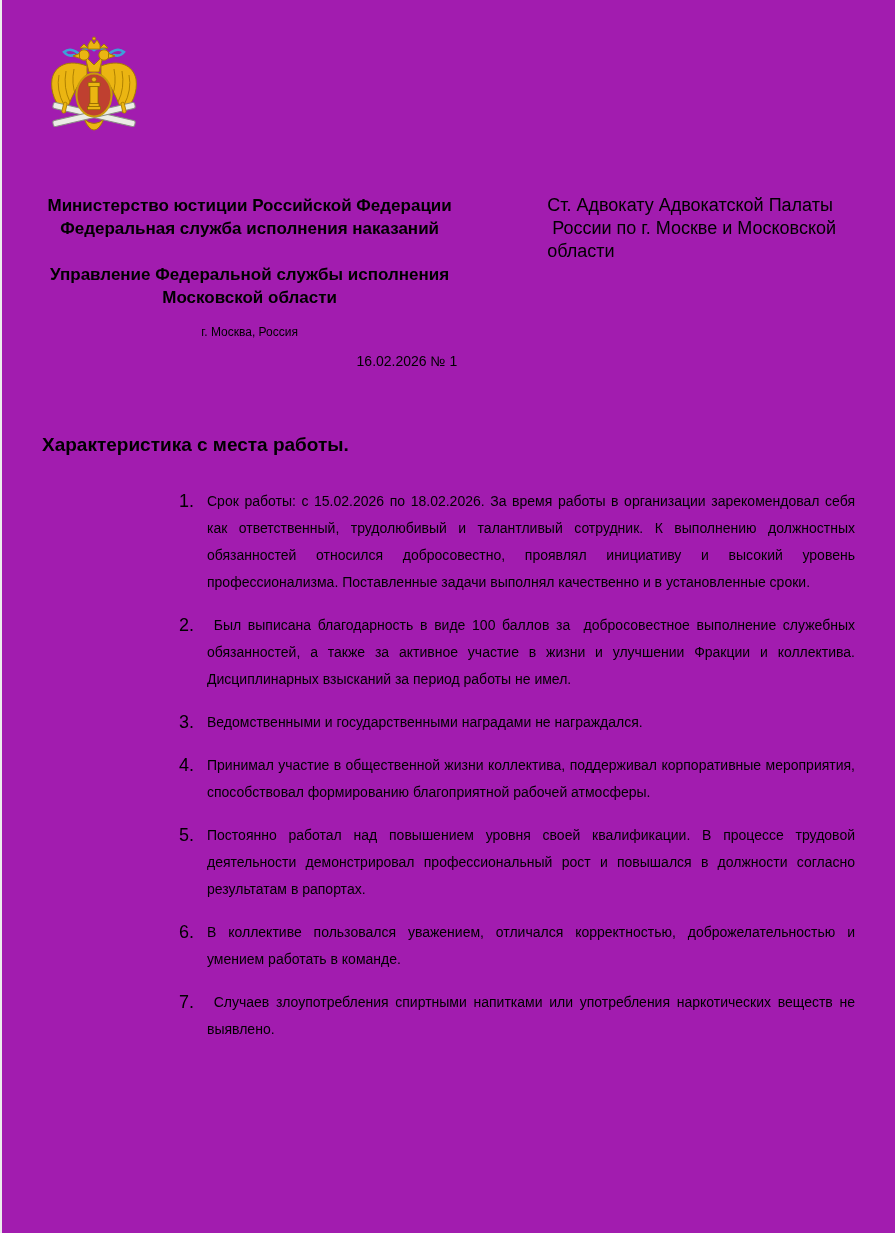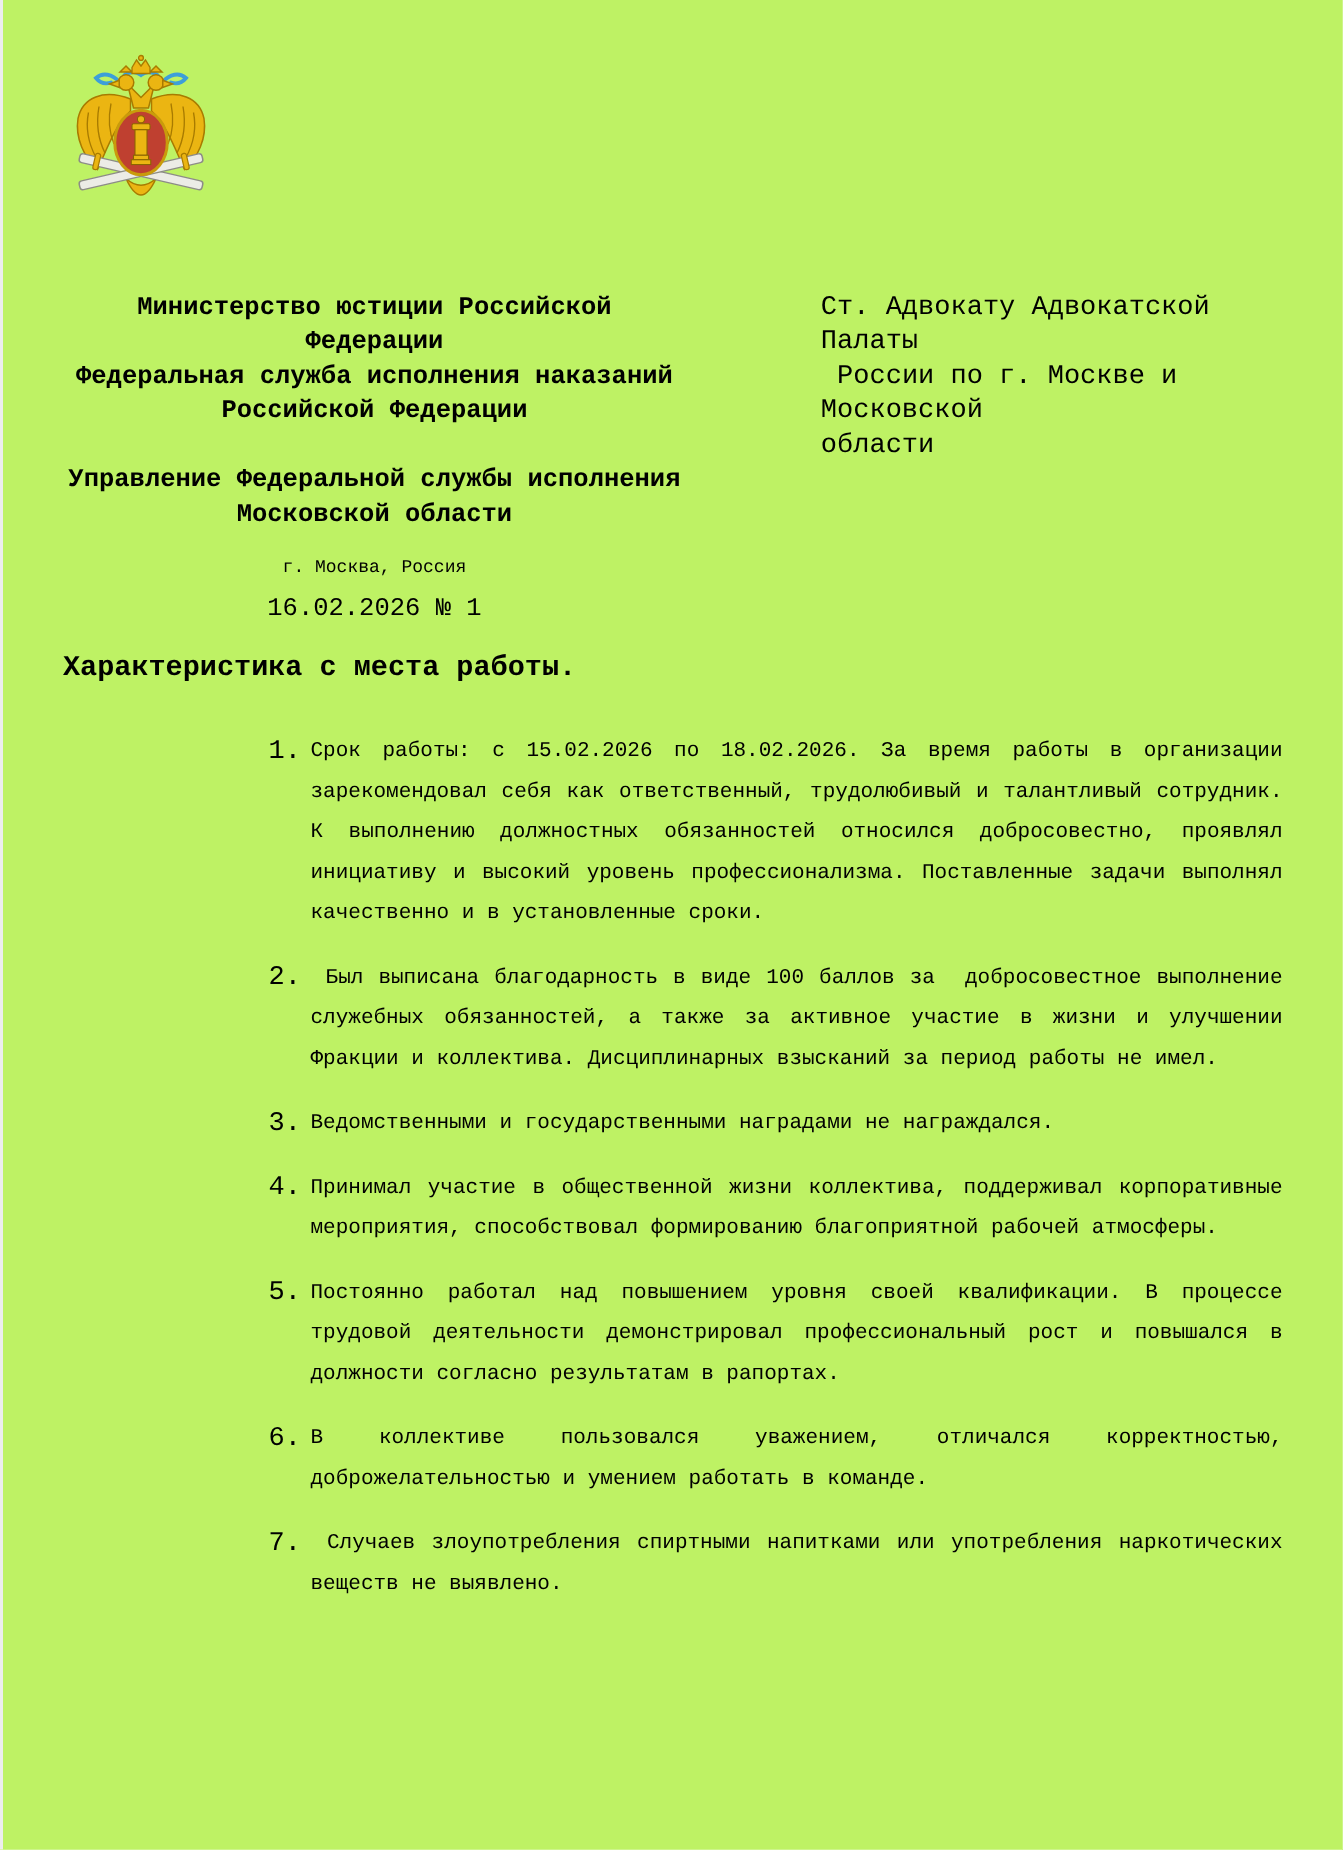--- a/index.html
+++ b/index.html
@@ -1,33 +1,33 @@
 <!DOCTYPE html>
 <html><head>
 <meta charset="utf-8">
 <style>
   html,body{margin:0;padding:0;}
   body{background:#ffffff;}
   .page{
     position:relative;
     width:895px;height:1233px;
-    background:#bef264;
+    background:#a21caf;
     border-left:2px solid #ededed;
     box-sizing:border-box;
-    font-family:Liberation Mono, monospace;
+    font-family:Liberation Sans, sans-serif;
     color:#000;
     overflow:hidden;
   }
   .emblem{position:absolute;left:45px;top:36px;width:94px;height:106px;}
   .header{position:absolute;top:194px;left:40px;right:40px;display:flex;}
   .header-left{width:425px;text-align:center;}
   .org-block{font-weight:bold;font-size:17px;line-height:23px;}
   .block-gap{height:23px;}
   .place-line{font-weight:normal;font-size:12px;line-height:20px;margin-top:13px;}
-  .number-line{font-weight:normal;font-size:17px;line-height:20px;margin-top:9px;}
+  .number-line{font-weight:normal;font-size:14px;line-height:20px;margin-top:9px;text-align:right;}
   .header-right{margin-left:90px;width:315px;font-size:18px;line-height:23px;font-weight:normal;}
   .addr-line{white-space:pre-wrap;}
   .addressee-name{margin-top:23px;}
   .doc-title{
     position:absolute;top:433px;left:40px;right:40px;
     text-align:left;font-weight:bold;font-size:19px;line-height:24px;
   }
   .items{position:absolute;top:488px;left:177px;right:40px;}
   .item{display:flex;margin-bottom:16px;}
   .item-num{flex:none;width:28px;font-size:18px;line-height:27px;}
@@ -97,21 +97,20 @@
         <rect x="40.5" y="70.5" width="13" height="3.2"></rect>
       </g>
     </svg>
   </div>
 
   <div class="header">
     <div class="header-left">
       <div class="org-block">
         <div>Министерство юстиции Российской Федерации</div>
         <div>Федеральная служба исполнения наказаний</div>
-        <div>Российской Федерации</div>
       </div>
       <div class="block-gap"></div>
       <div class="org-block">
         <div>Управление Федеральной службы исполнения</div>
         <div>Московской области</div>
       </div>
       <div class="place-line">г. Москва, Россия</div>
       <div class="number-line">16.02.2026 № 1</div>
     </div>
     <div class="header-right">

